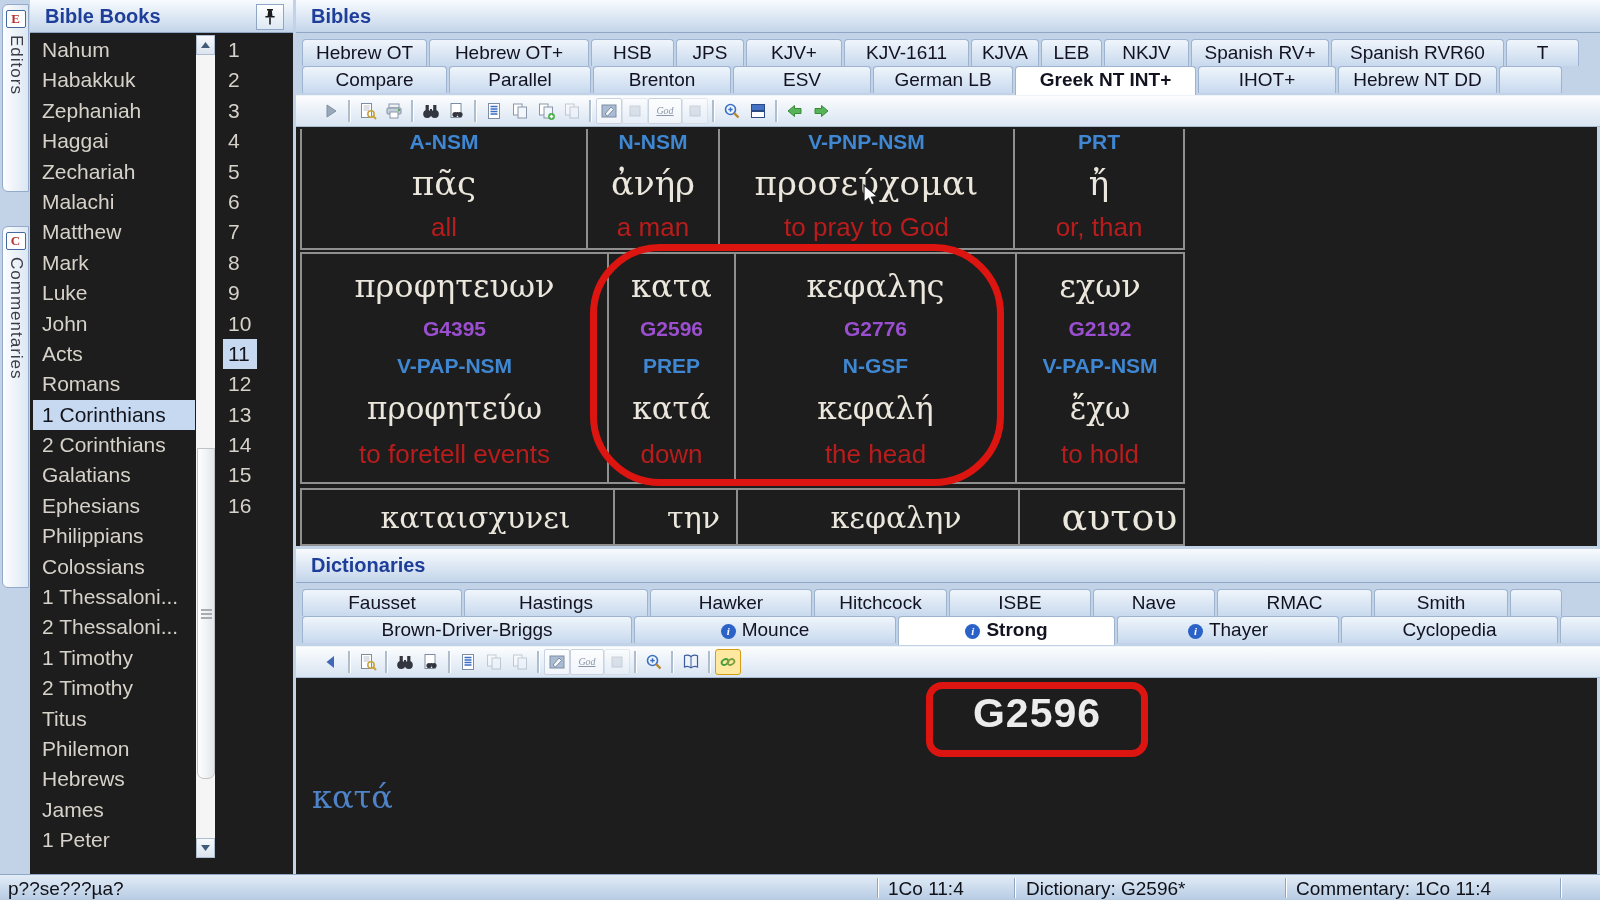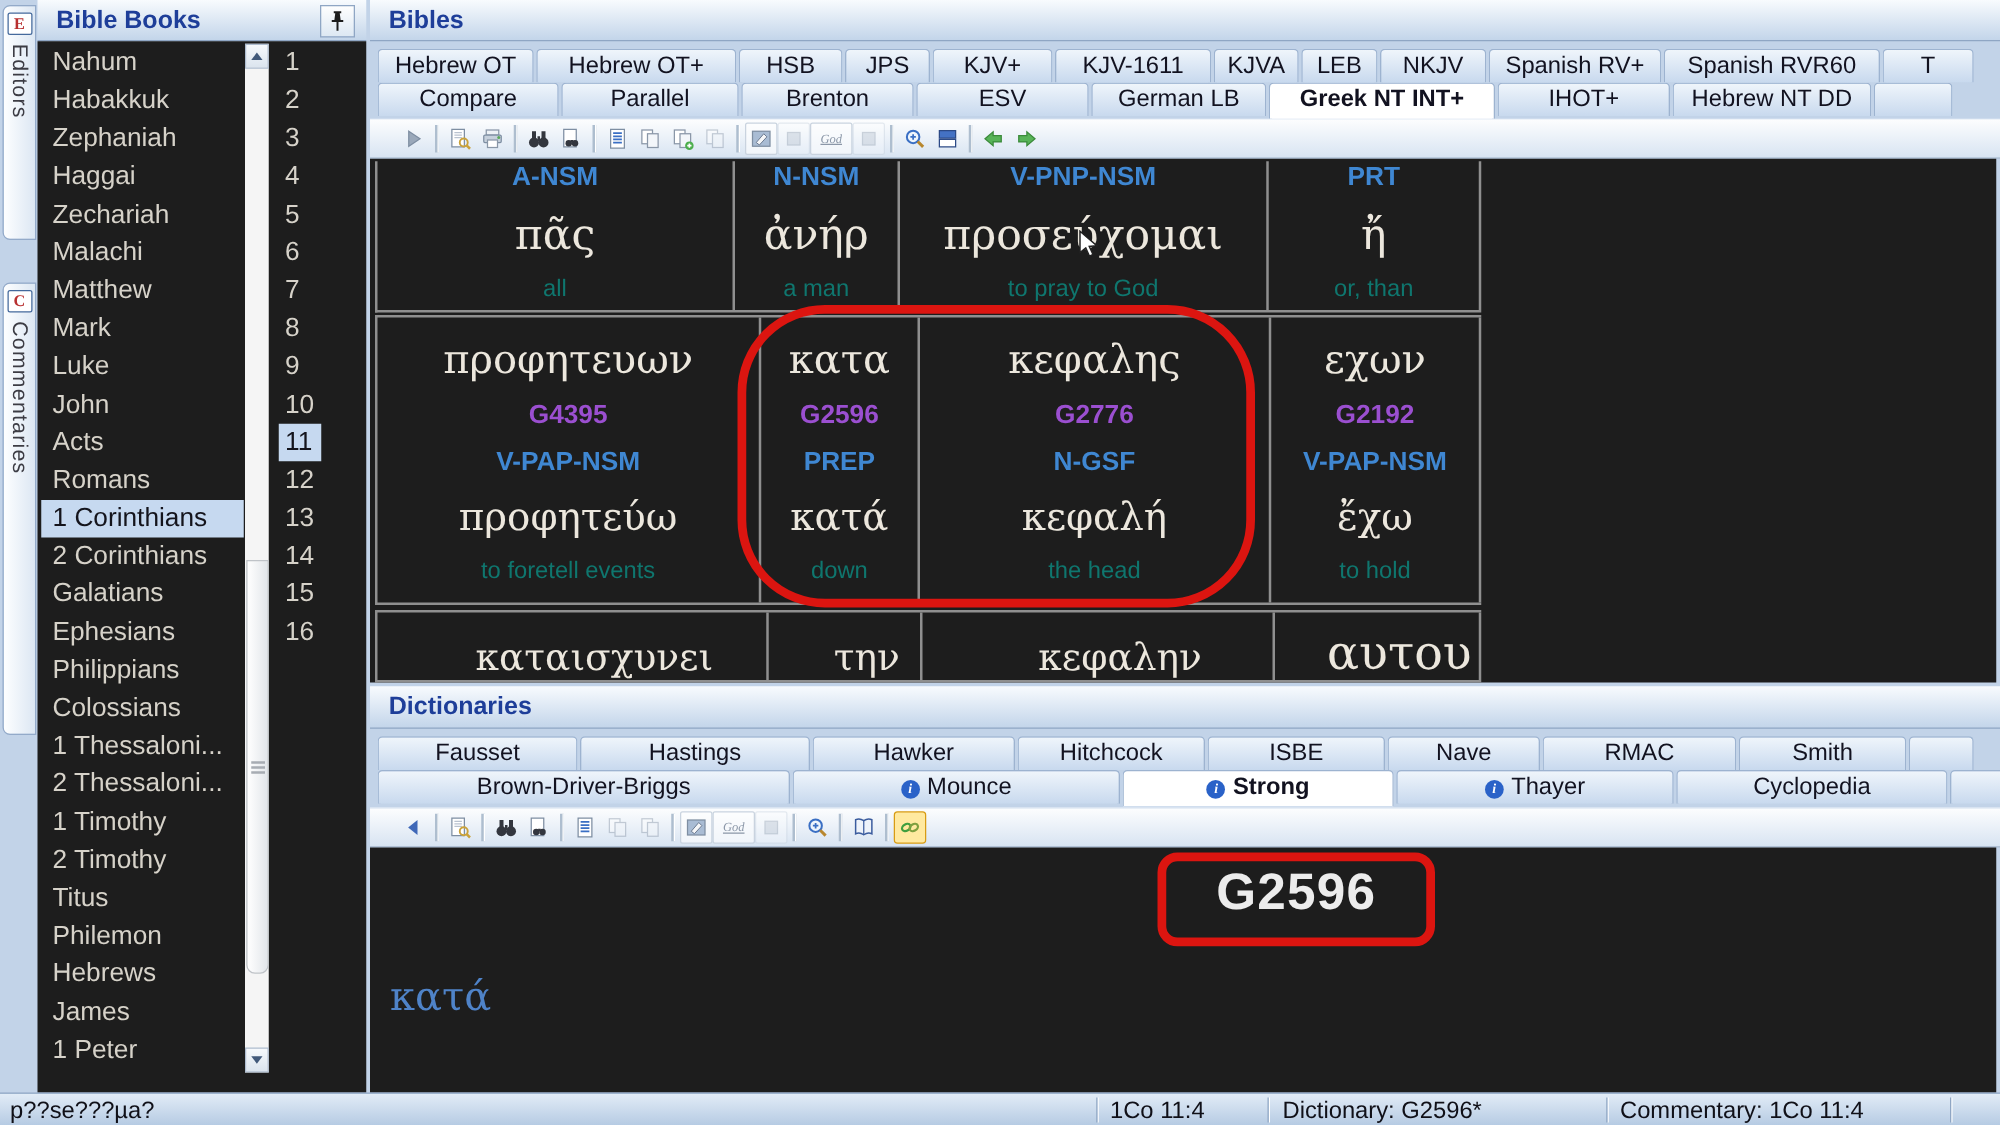--- a/index.html
+++ b/index.html
@@ -65,27 +65,27 @@
 
   
   .ilrow{position:absolute;display:flex;border-left:2px solid #8f8f8f;box-sizing:border-box;}
   .ilcell{box-sizing:border-box;border-right:2px solid #8f8f8f;display:flex;flex-direction:column;
           text-align:center;overflow:hidden;}
   .ilrow1{left:300px;top:129px;height:121px;border-bottom:2px solid #8f8f8f;}
   .ilrow1 .ilcell{justify-content:space-between;padding:1px 0 5px;}
   .ilrow2{left:300px;top:252px;height:232px;border-top:2px solid #8f8f8f;border-bottom:2px solid #8f8f8f;}
   .ilrow2 .ilcell{justify-content:space-evenly;}
   .ilrow3{left:300px;top:488px;height:58px;border-top:2px solid #8f8f8f;border-bottom:2px solid #8f8f8f;}
-  .ilrow3 .ilcell{justify-content:flex-end;padding-left:36px;}
+  .ilrow3 .ilcell{justify-content:center;padding-left:36px;}
   .gword{font-family:"DejaVu Serif","Liberation Serif",serif;font-size:32px;color:#ece7dd;}
   .gbig{font-family:"DejaVu Serif","Liberation Serif",serif;font-size:34px;color:#ece7dd;}
   .lemma{font-family:"DejaVu Serif","Liberation Serif",serif;font-size:31px;color:#ece7dd;}
   .parse{color:#3f87d2;font-weight:bold;font-size:21px;}
   .strongs{color:#9b4fd0;font-weight:bold;font-size:21px;}
-  .gloss{color:#0f766e;font-size:19px;}
+  .gloss{color:#b91c1c;font-size:26px;}
 
   
   .red-oval{position:absolute;left:590px;top:244px;width:414px;height:242px;border:7px solid #dc1510;
             border-radius:70px;box-sizing:border-box;z-index:6;}
   .red-rect{position:absolute;left:926px;top:682px;width:222px;height:75px;border:7px solid #dc1510;
             border-radius:16px;box-sizing:border-box;z-index:6;}
 
   
   .headword{position:absolute;left:926px;top:690px;width:222px;text-align:center;
             font-size:41px;font-weight:bold;color:#ececec;letter-spacing:1px;}
@@ -418,21 +418,21 @@
   <div class="red-oval"></div>
 
   <div class="phead" style="left:296px;top:549px;width:1304px;height:34px;">
     <span class="t">Dictionaries</span>
   </div>
 
   <div class="tabrow" style="left:302px;top:589px;">
     <div class="tab" style="width:160px">Fausset</div>
     <div class="tab" style="width:184px">Hastings</div>
     <div class="tab" style="width:162px">Hawker</div>
-    <div class="tab" style="width:150px">Hitchcock</div>
+    <div class="tab" style="width:133px">Hitchcock</div>
     <div class="tab" style="width:142px">ISBE</div>
     <div class="tab" style="width:122px">Nave</div>
     <div class="tab" style="width:155px">RMAC</div>
     <div class="tab" style="width:134px">Smith</div>
     <div class="tab" style="width:52px"></div>
   </div>
 
   <div class="tabrow" style="left:302px;top:616px;">
     <div class="tab" style="width:330px">Brown-Driver-Briggs</div>
     <div class="tab" style="width:262px"><span class="infoicon">i</span><span>Mounce</span></div>

